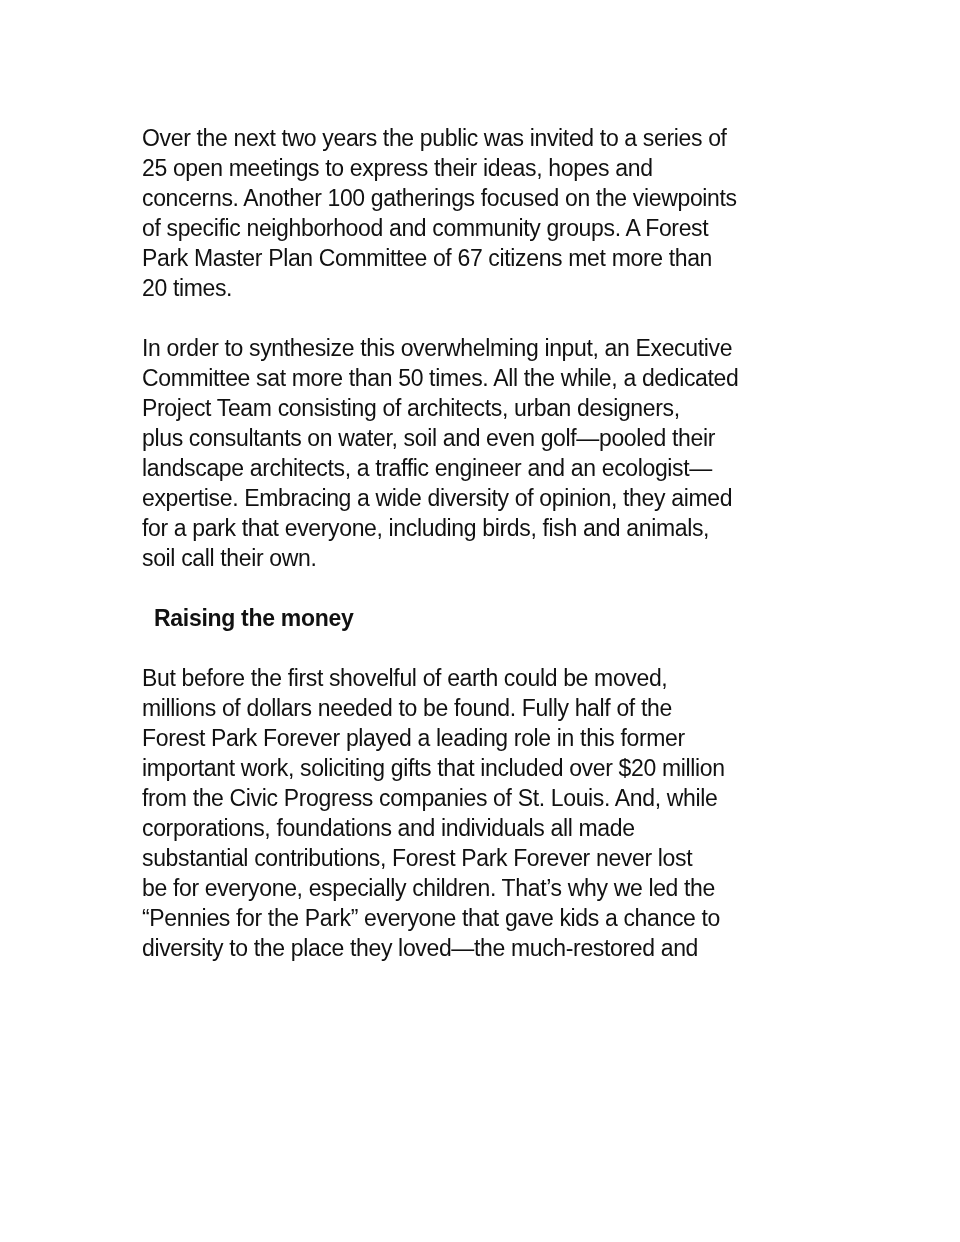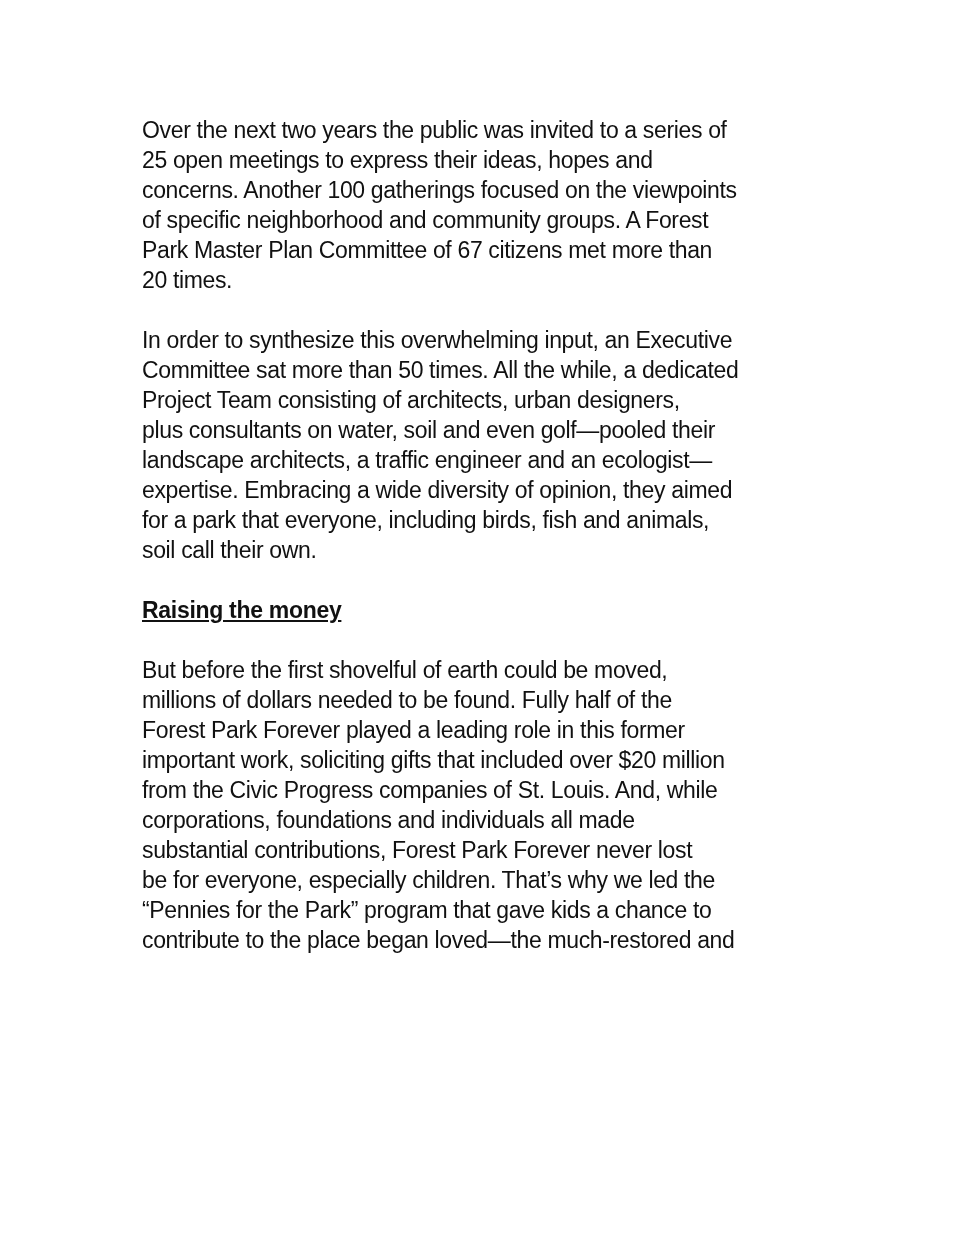--- a/index.html
+++ b/index.html
@@ -15,39 +15,38 @@
       font-family: "Liberation Sans", sans-serif;
       color: #111111;
     }
     .page {
       position: absolute;
       left: 142px;
       top: 115px;
       width: 700px;
     }
     .para {
-      margin: 0 0 30px 0;
+      margin: 8px 0 30px 0;
     }
     .line {
       display: block;
       font-size: 23px;
       line-height: 30px;
       height: 30px;
       white-space: nowrap;
       letter-spacing: -0.35px;
     }
     .heading {
       display: block;
       font-size: 23px;
       line-height: 30px;
       height: 30px;
       font-weight: bold;
-      margin: 0 0 30px 0;
+      margin: 0 0 30px 12px;
       letter-spacing: -0.3px;
-      text-decoration: underline;
     }
   </style>
 </head>
 <body>
 
 <div class="page">
 
   <div class="para">
     <span class="line">Over the next two years the public was invited to a series of</span>
     <span class="line">25 open meetings to express their ideas, hopes and</span>
@@ -73,17 +72,17 @@
 
   <div class="para">
     <span class="line">But before the first shovelful of earth could be moved,</span>
     <span class="line">millions of dollars needed to be found. Fully half of the</span>
     <span class="line">Forest Park Forever played a leading role in this former</span>
     <span class="line">important work, soliciting gifts that included over $20 million</span>
     <span class="line">from the Civic Progress companies of St. Louis. And, while</span>
     <span class="line">corporations, foundations and individuals all made</span>
     <span class="line">substantial contributions, Forest Park Forever never lost</span>
     <span class="line">be for everyone, especially children. That’s why we led the</span>
-    <span class="line">“Pennies for the Park” program that gave kids a chance to</span>
-    <span class="line">contribute to the place began loved—the much-restored and</span>
+    <span class="line">“Pennies for the Park” everyone that gave kids a chance to</span>
+    <span class="line">diversity to the place they loved—the much-restored and</span>
   </div>
 
 </div>
 
 </body></html>

